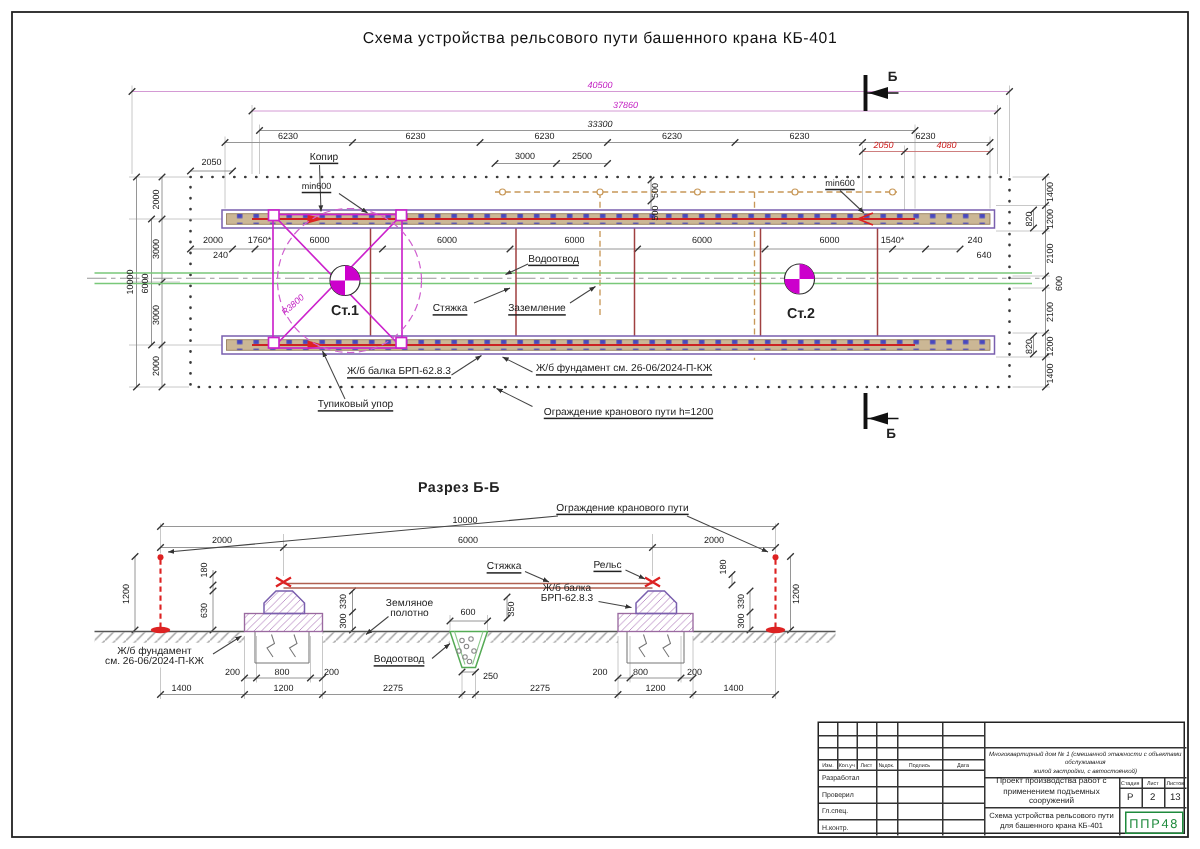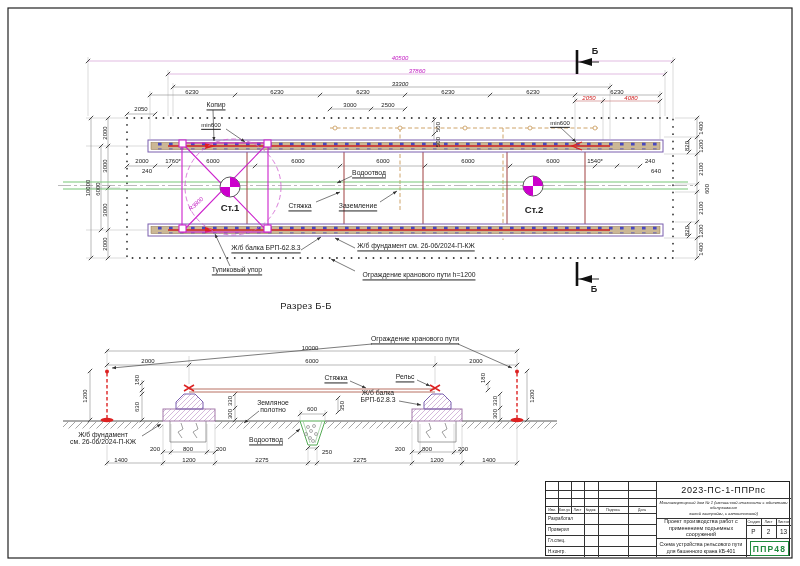--- a/index.html
+++ b/index.html
@@ -26,21 +26,21 @@
                 text-align:center;overflow:hidden;}
   .tb-tiny{font-size:3.6px;color:#222;}
   .tb-name{font-size:4.6px;justify-content:flex-start !important;padding-left:2px;color:#222;}
   .tb-doc{font-size:9px;letter-spacing:.6px;color:#111;}
   .tb-desc{font-size:4.1px;font-style:italic;line-height:1.25;}
   .tb-work{font-size:5.4px;line-height:1.25;}
   .tb-sheet{font-size:5.1px;line-height:1.25;}
   .tb-val{font-size:6.4px;}
   #logo{position:absolute;left:204px;top:59px;width:37px;height:13px;border:1.6px solid #1e8a3c;
         display:flex;align-items:center;justify-content:center;color:#1e8a3c;
-        font-weight:bold;font-size:8.5px;letter-spacing:1.2px;}
+        font-weight:normal;font-size:8.5px;letter-spacing:1.2px;}
 </style>
 </head>
 <body>
 
 <div id="sheet">
 
 <svg id="linework" width="800" height="566" viewBox="0 0 800 566">
   <defs>
     <pattern id="ties" width="11" height="7" patternUnits="userSpaceOnUse">
       <rect width="11" height="7" fill="#cbb795"></rect>
@@ -251,20 +251,21 @@
       <path d="M350,381 L366,388" marker-end="url(#arr)"></path>
       <path d="M417,380 L430,386" marker-end="url(#arr)"></path>
       <path d="M399,401 L421,405" marker-end="url(#arr)"></path>
       <path d="M259,411 L244,423" marker-end="url(#arr)"></path>
       <path d="M288,439 L300,429" marker-end="url(#arr)"></path>
       <path d="M142,436 L161,424" marker-end="url(#arr)"></path>
     </g>
   </g>
 </svg>
 
+<span class="lbl pagetitle" style="left:400px;top:26px;">Схема устройства рельсового пути башенного крана КБ-401</span>
 
 <span class="lbl mag" style="left:400px;top:58px;">40500</span>
 <span class="lbl mag" style="left:417px;top:71px;">37860</span>
 <span class="lbl" style="left:400px;top:84px;font-style:italic;">33300</span>
 <span class="lbl" style="left:192px;top:92px;">6230</span>
 <span class="lbl" style="left:277px;top:92px;">6230</span>
 <span class="lbl" style="left:363px;top:92px;">6230</span>
 <span class="lbl" style="left:448px;top:92px;">6230</span>
 <span class="lbl" style="left:533px;top:92px;">6230</span>
 <span class="lbl" style="left:617px;top:92px;">6230</span>
@@ -314,21 +315,21 @@
 <span class="lbl bold" style="left:230px;top:208px;font-size:9.5px;">Ст.1</span>
 <span class="lbl bold" style="left:534px;top:210px;font-size:9.5px;">Ст.2</span>
 <span class="lbl mag" style="left:196px;top:204px;transform:translate(-50%,-50%) rotate(-42deg);">R3800</span>
 <span class="lbl cal ul" style="left:266px;top:248px;">Ж/б балка БРП-62.8.3</span>
 <span class="lbl cal ul" style="left:416px;top:246px;">Ж/б фундамент см. 26-06/2024-П-КЖ</span>
 <span class="lbl cal ul" style="left:237px;top:270px;">Тупиковый упор</span>
 <span class="lbl cal ul" style="left:419px;top:275px;">Ограждение кранового пути h=1200</span>
 <span class="lbl bmark" style="left:595px;top:52px;">Б</span>
 <span class="lbl bmark" style="left:594px;top:290px;">Б</span>
 
-<span class="lbl sectitle" style="left:306px;top:306px;">Разрез Б-Б</span>
+<span class="lbl sectitle" style="left:306px;top:326px;font-weight:bold;">Разрез Б-Б</span>
 <span class="lbl cal ul" style="left:415px;top:339px;">Ограждение кранового пути</span>
 <span class="lbl" style="left:310px;top:348px;">10000</span>
 <span class="lbl" style="left:148px;top:361px;">2000</span>
 <span class="lbl" style="left:312px;top:361px;">6000</span>
 <span class="lbl" style="left:476px;top:361px;">2000</span>
 <span class="lbl cal ul" style="left:336px;top:378px;">Стяжка</span>
 <span class="lbl cal ul" style="left:405px;top:377px;">Рельс</span>
 <span class="lbl cal pre" style="left:378px;top:396px;">Ж/б балка
 БРП-62.8.3</span>
 <span class="lbl cal pre" style="left:273px;top:406px;">Земляное
@@ -389,21 +390,20 @@
   <div class="cell tb-tiny" style="left:25px;top:24px;width:13px;height:7px;">Лист</div>
   <div class="cell tb-tiny" style="left:38px;top:24px;width:14px;height:7px;">№док.</div>
   <div class="cell tb-tiny" style="left:52px;top:24px;width:30px;height:7px;">Подпись</div>
   <div class="cell tb-tiny" style="left:82px;top:24px;width:28px;height:7px;">Дата</div>
 
   <div class="cell tb-name" style="left:0;top:31px;width:38px;height:11px;">Разработал</div>
   <div class="cell tb-name" style="left:0;top:42px;width:38px;height:11px;">Проверил</div>
   <div class="cell tb-name" style="left:0;top:53px;width:38px;height:11px;">Гл.спец.</div>
   <div class="cell tb-name" style="left:0;top:64px;width:38px;height:11px;">Н.контр.</div>
 
-  <div class="cell tb-doc" style="left:110px;top:0;width:135px;height:16px;">2023-ПС-1-ППРпс</div>
   <div class="cell tb-desc pre" style="left:111px;top:16px;width:133px;height:20px;">Многоквартирный дом № 1 (смешанной этажности с объектами обслуживания
 жилой застройки, с автостоянкой)</div>
   <div class="cell tb-work pre" style="left:111px;top:36px;width:88px;height:20px;">Проект производства работ с
 применением подъемных сооружений</div>
   <div class="cell tb-tiny" style="left:200px;top:36px;width:15px;height:7px;">Стадия</div>
   <div class="cell tb-tiny" style="left:215px;top:36px;width:15px;height:7px;">Лист</div>
   <div class="cell tb-tiny" style="left:230px;top:36px;width:15px;height:7px;">Листов</div>
   <div class="cell tb-val" style="left:200px;top:43px;width:15px;height:13px;">Р</div>
   <div class="cell tb-val" style="left:215px;top:43px;width:15px;height:13px;">2</div>
   <div class="cell tb-val" style="left:230px;top:43px;width:15px;height:13px;">13</div>

